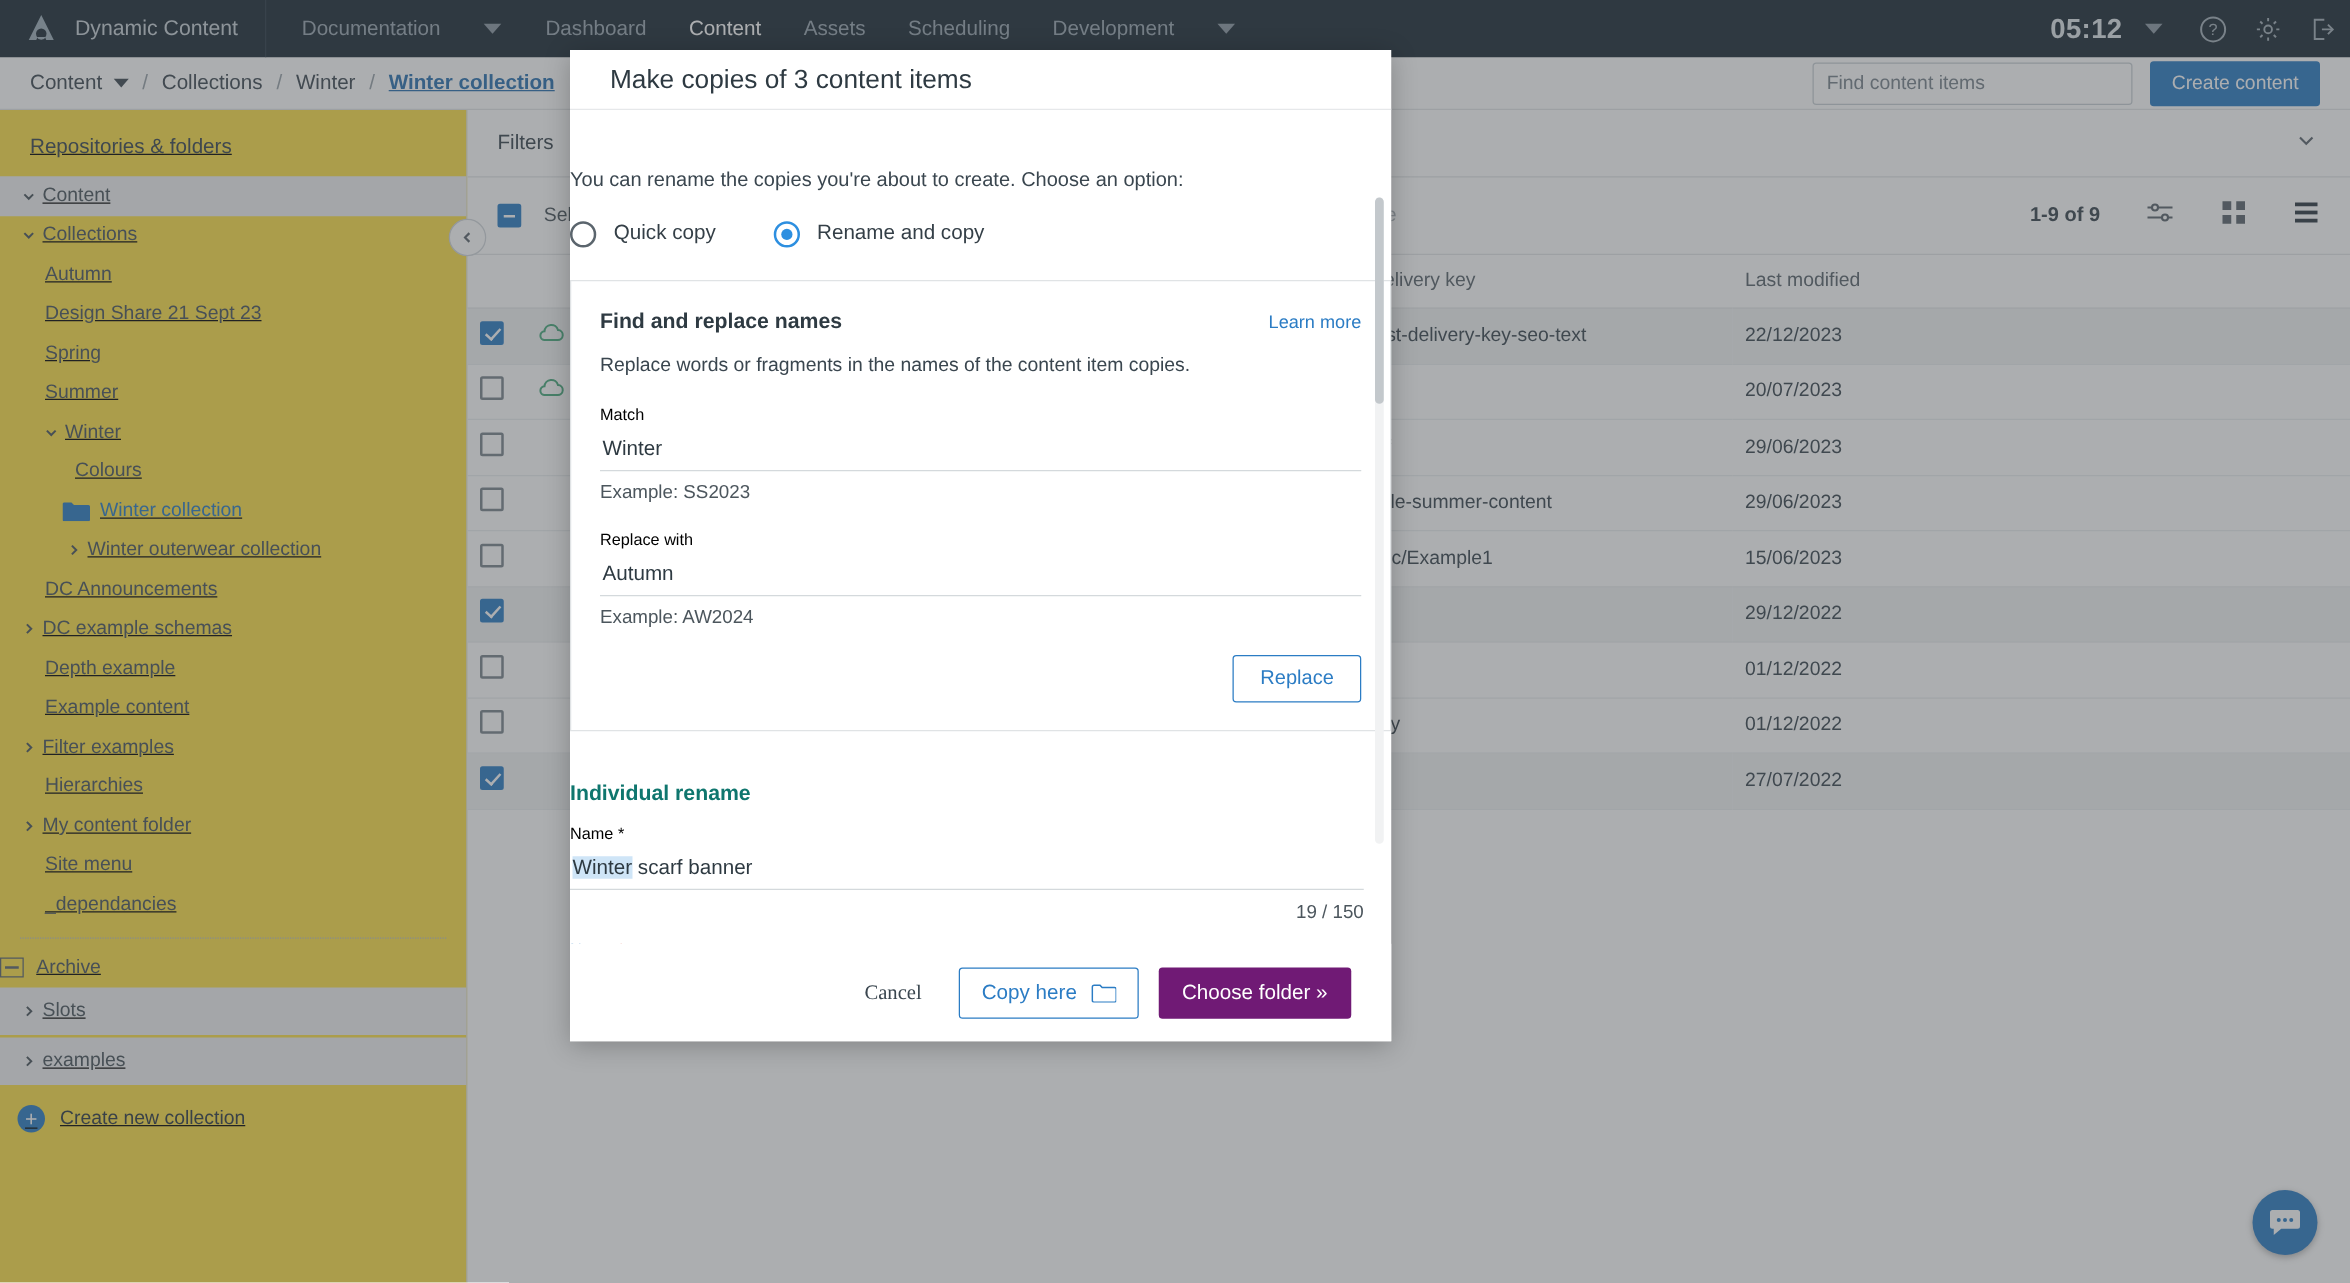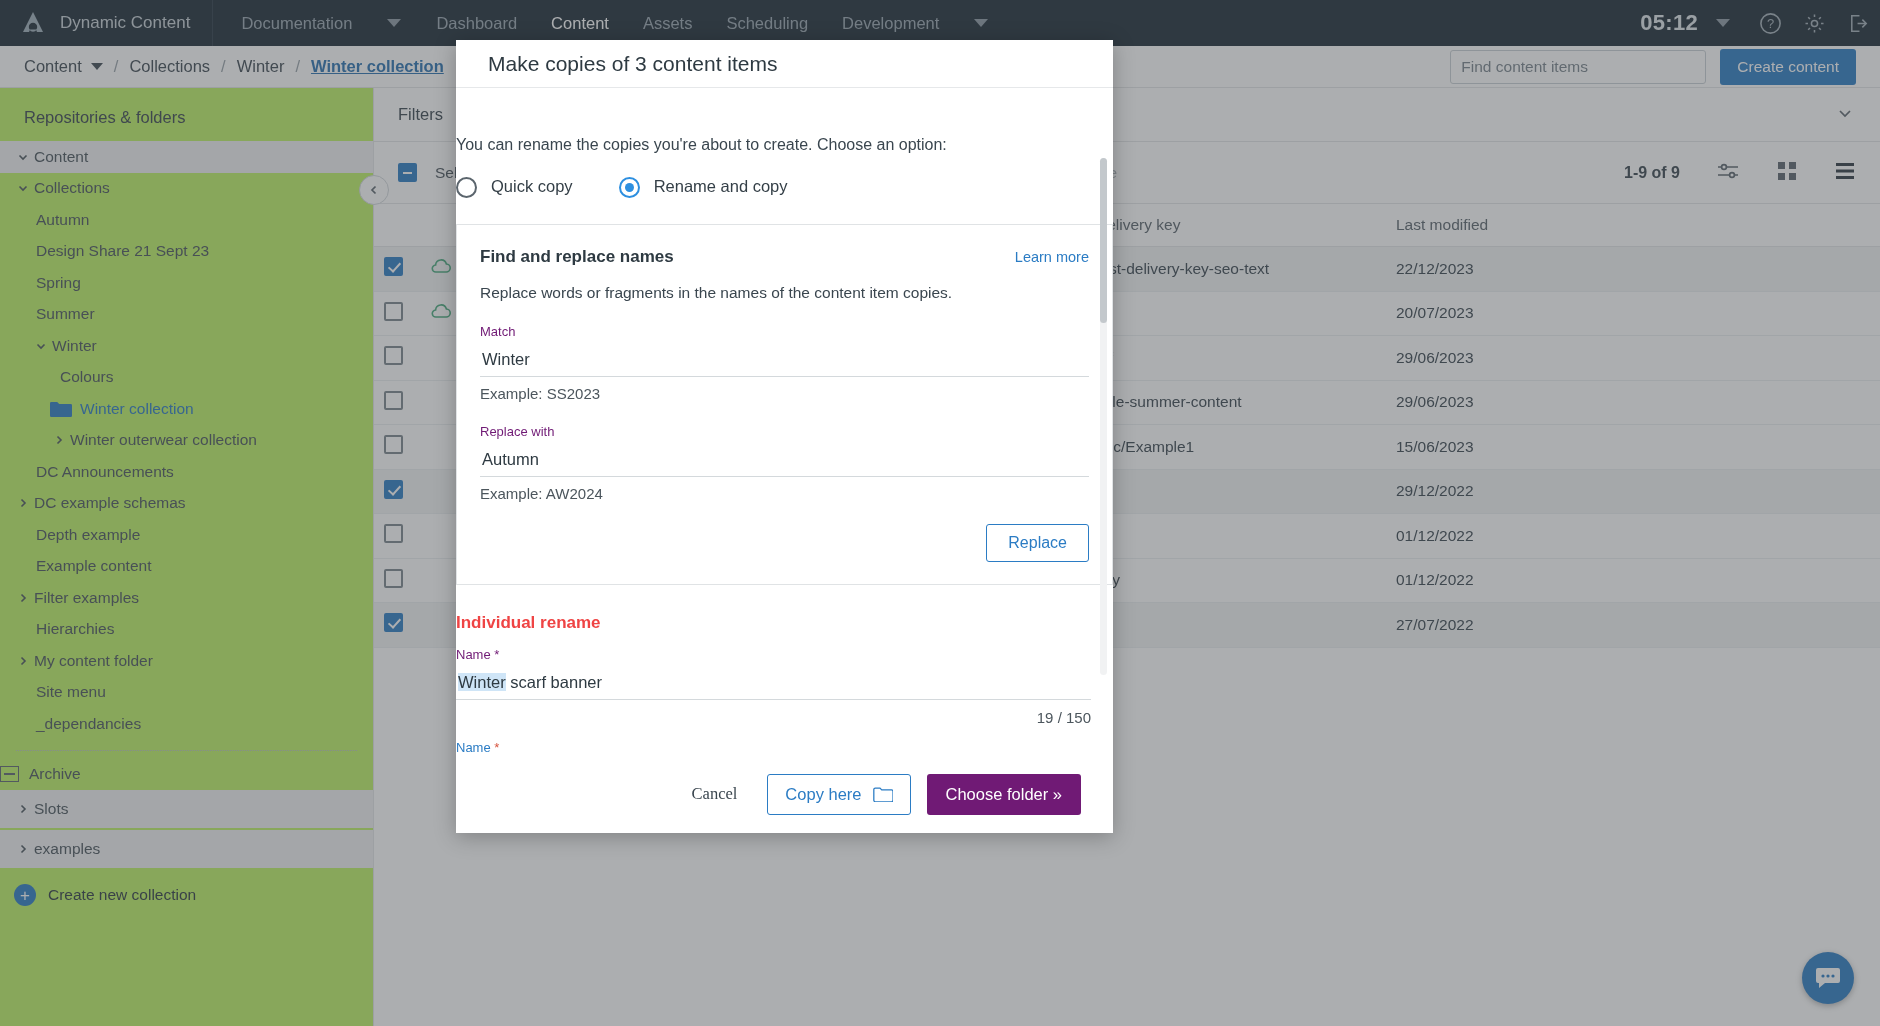--- a/index.html
+++ b/index.html
@@ -57,22 +57,22 @@
   .create-btn {
     margin-right: 24px; height: 36px; padding: 0 17px; background: #2b7cc4;
     color: #fff; border: none; border-radius: 3px; font-size: 15.5px; cursor: pointer;
     font-family: "Liberation Sans", sans-serif;
   }
 
   
   .below { position: absolute; top: 88px; left: 0; width: 1880px; height: 938px; display: flex; }
 
   
-  .sidebar { width: 374px; height: 938px; background: #bef264; border-right: 1px solid #e3e6e8;
-             position: relative; }
+  .sidebar { width: 374px; height: 938px; background: #fde047; border-right: 1px solid #e3e6e8;
+             position: relative; text-decoration: underline; }
   .side-title { padding: 20px 0 14px 24px; font-size: 16.5px; color: #3a464f; }
   .tree { font-size: 15.5px; color: #49545c; }
   .row { display: flex; align-items: center; height: 31.5px; padding-left: 12px; cursor: pointer; }
   .row.shaded { background: #f0f1f2; }
   .chev { width: 22px; display: flex; justify-content: center; align-items: center; flex: none; }
   .chev svg { display: block; }
   .lbl { white-space: nowrap; }
   .lbl.sel { color: #2b7cc4; }
   .pad-l { padding-left: 36px; } .pad-l2 { padding-left: 60px; }
   .folder-ic { width: 22px; height: 16px; flex: none; margin-right: 8px; }
@@ -145,35 +145,35 @@
                      border-radius: 50%; background: #2d8fe0; }
   .radio-lbl { font-size: 16.5px; color: #343f47; margin-left: 14px; margin-right: 46px; }
 
   .panel { margin-top: 26px; border: 1px solid #e0e3e5; padding: 22px 23px 22px 23px; }
   .panel-head { display: flex; align-items: baseline; }
   .panel-title { font-size: 17px; font-weight: bold; color: #2e3a42; }
   .learn { margin-left: auto; font-size: 14.5px; color: #2b7cc4; cursor: pointer; }
   .panel-desc { margin-top: 17px; font-size: 15.5px; color: #3a464f; }
 
   .field { margin-top: 22px; }
-  .field-label { font-size: 13px; color: #701a75; }
+  .field-label { font-size: 13px; color: #000000; }
   .field-label.focus { color: #2b7cc4; }
   .req { color: #d7543f; }
   .field-input { margin-top: 7px; font-size: 16.5px; color: #2e3a42; padding: 4px 2px 7px 2px;
                  border-bottom: 1px solid #d4d9dc; }
   .hl { background: #cfe5f7; }
   .field-help { margin-top: 8px; font-size: 15px; color: #4c565d; }
   .counter { text-align: right; font-size: 15px; color: #4c565d; margin-top: 9px; }
 
   .replace-row { display: flex; justify-content: flex-end; margin-top: 22px; }
   .replace-btn { border: 1px solid #2b7cc4; color: #2b7cc4; background: #fff;
                  padding: 9px 21px; border-radius: 3px; font-size: 16px; cursor: pointer;
                  font-family: "Liberation Sans", sans-serif; }
 
-  .sec-title { margin-top: 28px; font-size: 17px; font-weight: bold; color: #ef4444; }
+  .sec-title { margin-top: 40px; font-size: 17px; font-weight: bold; color: #0f766e; }
 
   .modal-scrollbar-outer { position: absolute; right: 6px; top: 70px; width: 7px; bottom: 80px;
                            background: #f1f2f3; border-radius: 4px; }
   .modal-scrollbar-thumb { position: absolute; top: 0; left: 0; width: 7px; height: 165px;
                            background: #c3c8cc; border-radius: 4px; cursor: pointer; }
 
   .modal-foot { height: 78px; display: flex; align-items: center; justify-content: flex-end;
                 gap: 16px; padding: 0 32px; background: #fff; }
   .btn-cancel { background: none; border: none; color: #3a464f; font-size: 16.5px; cursor: pointer;
                 padding: 10px 14px; font-family: Liberation Serif, serif; }

